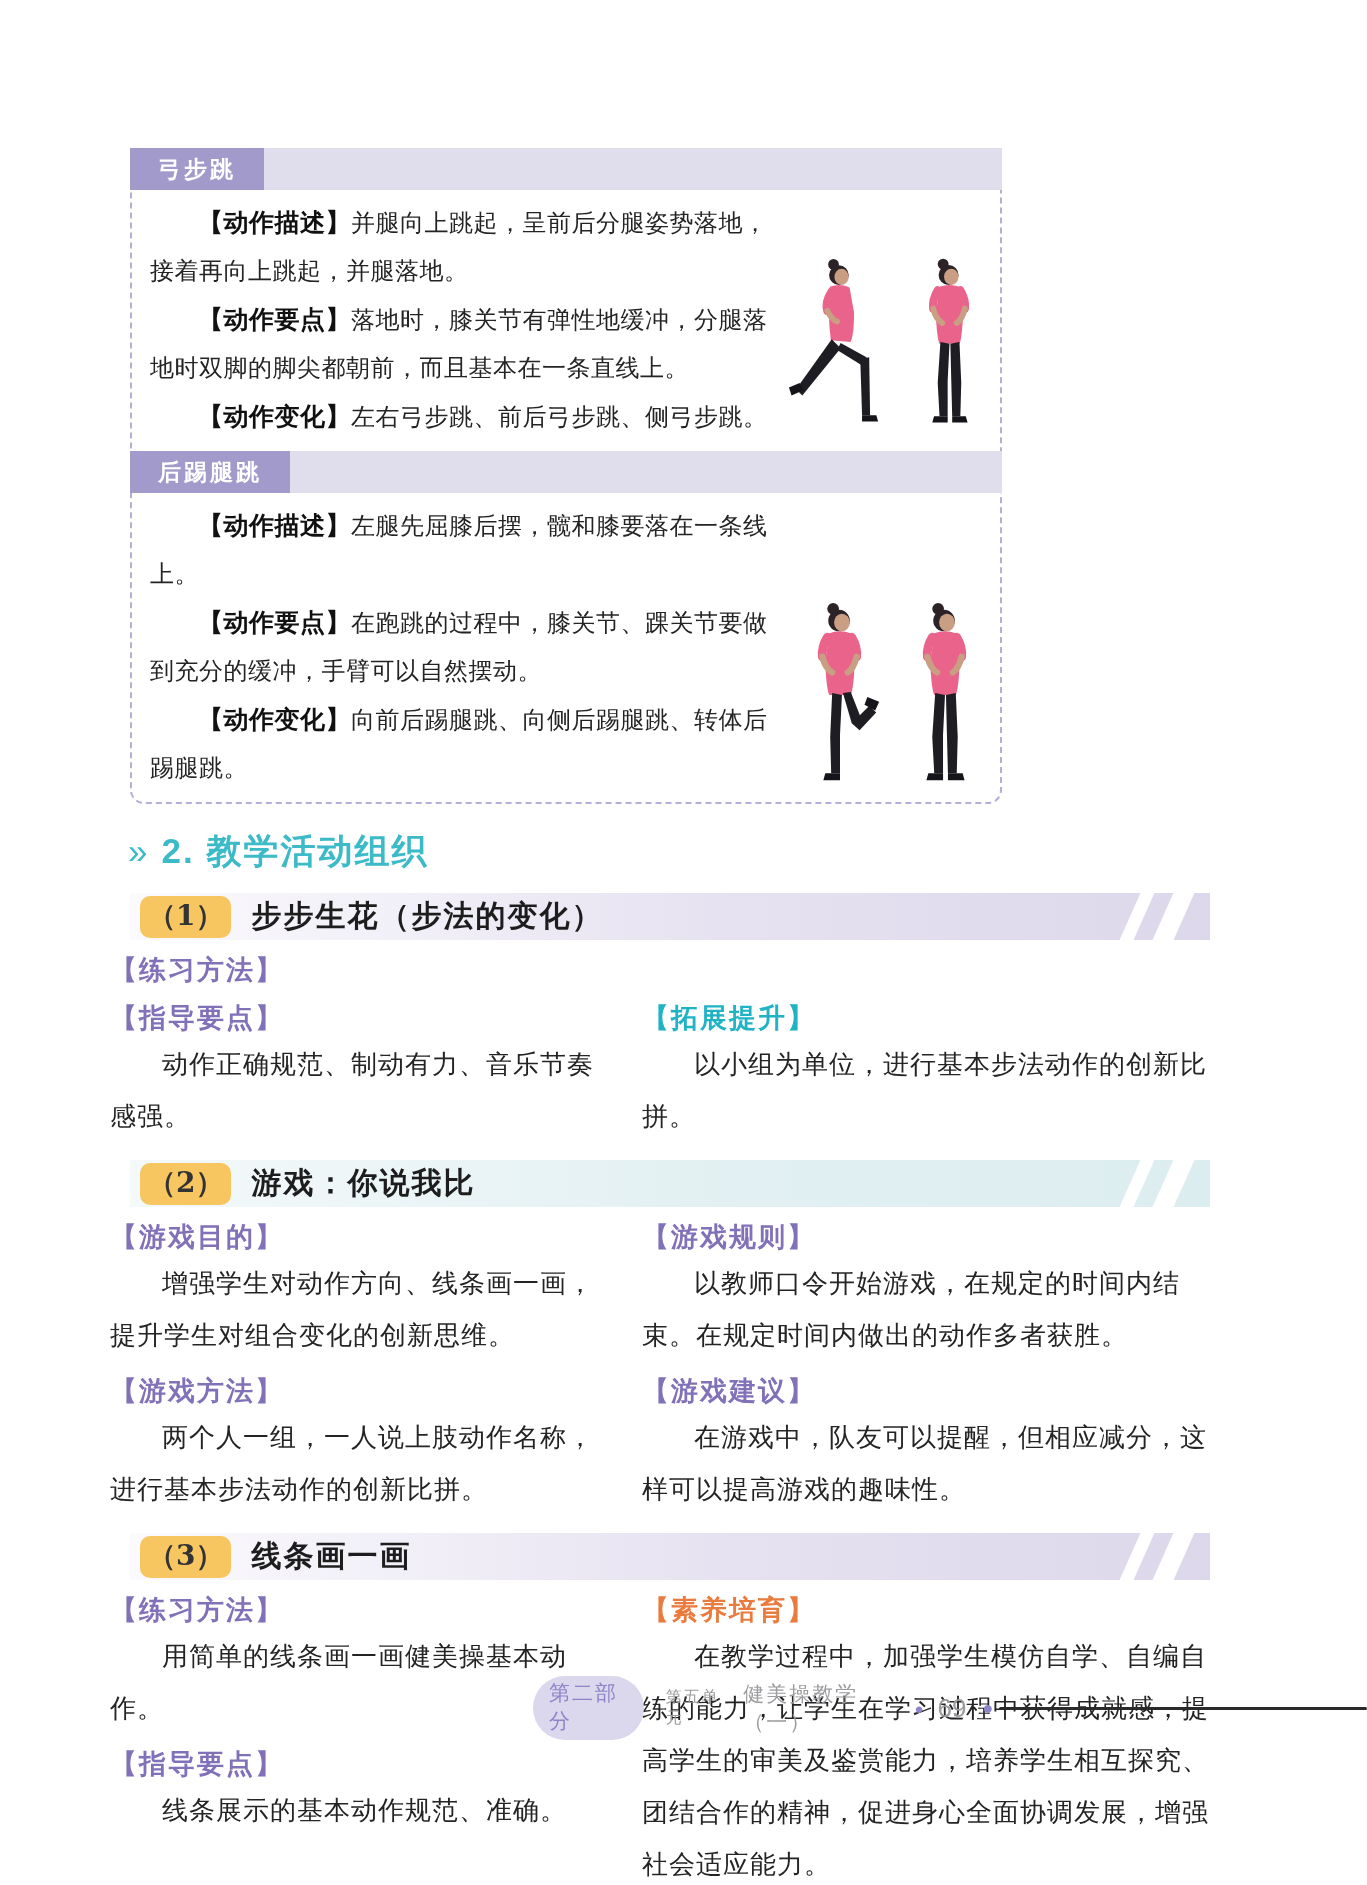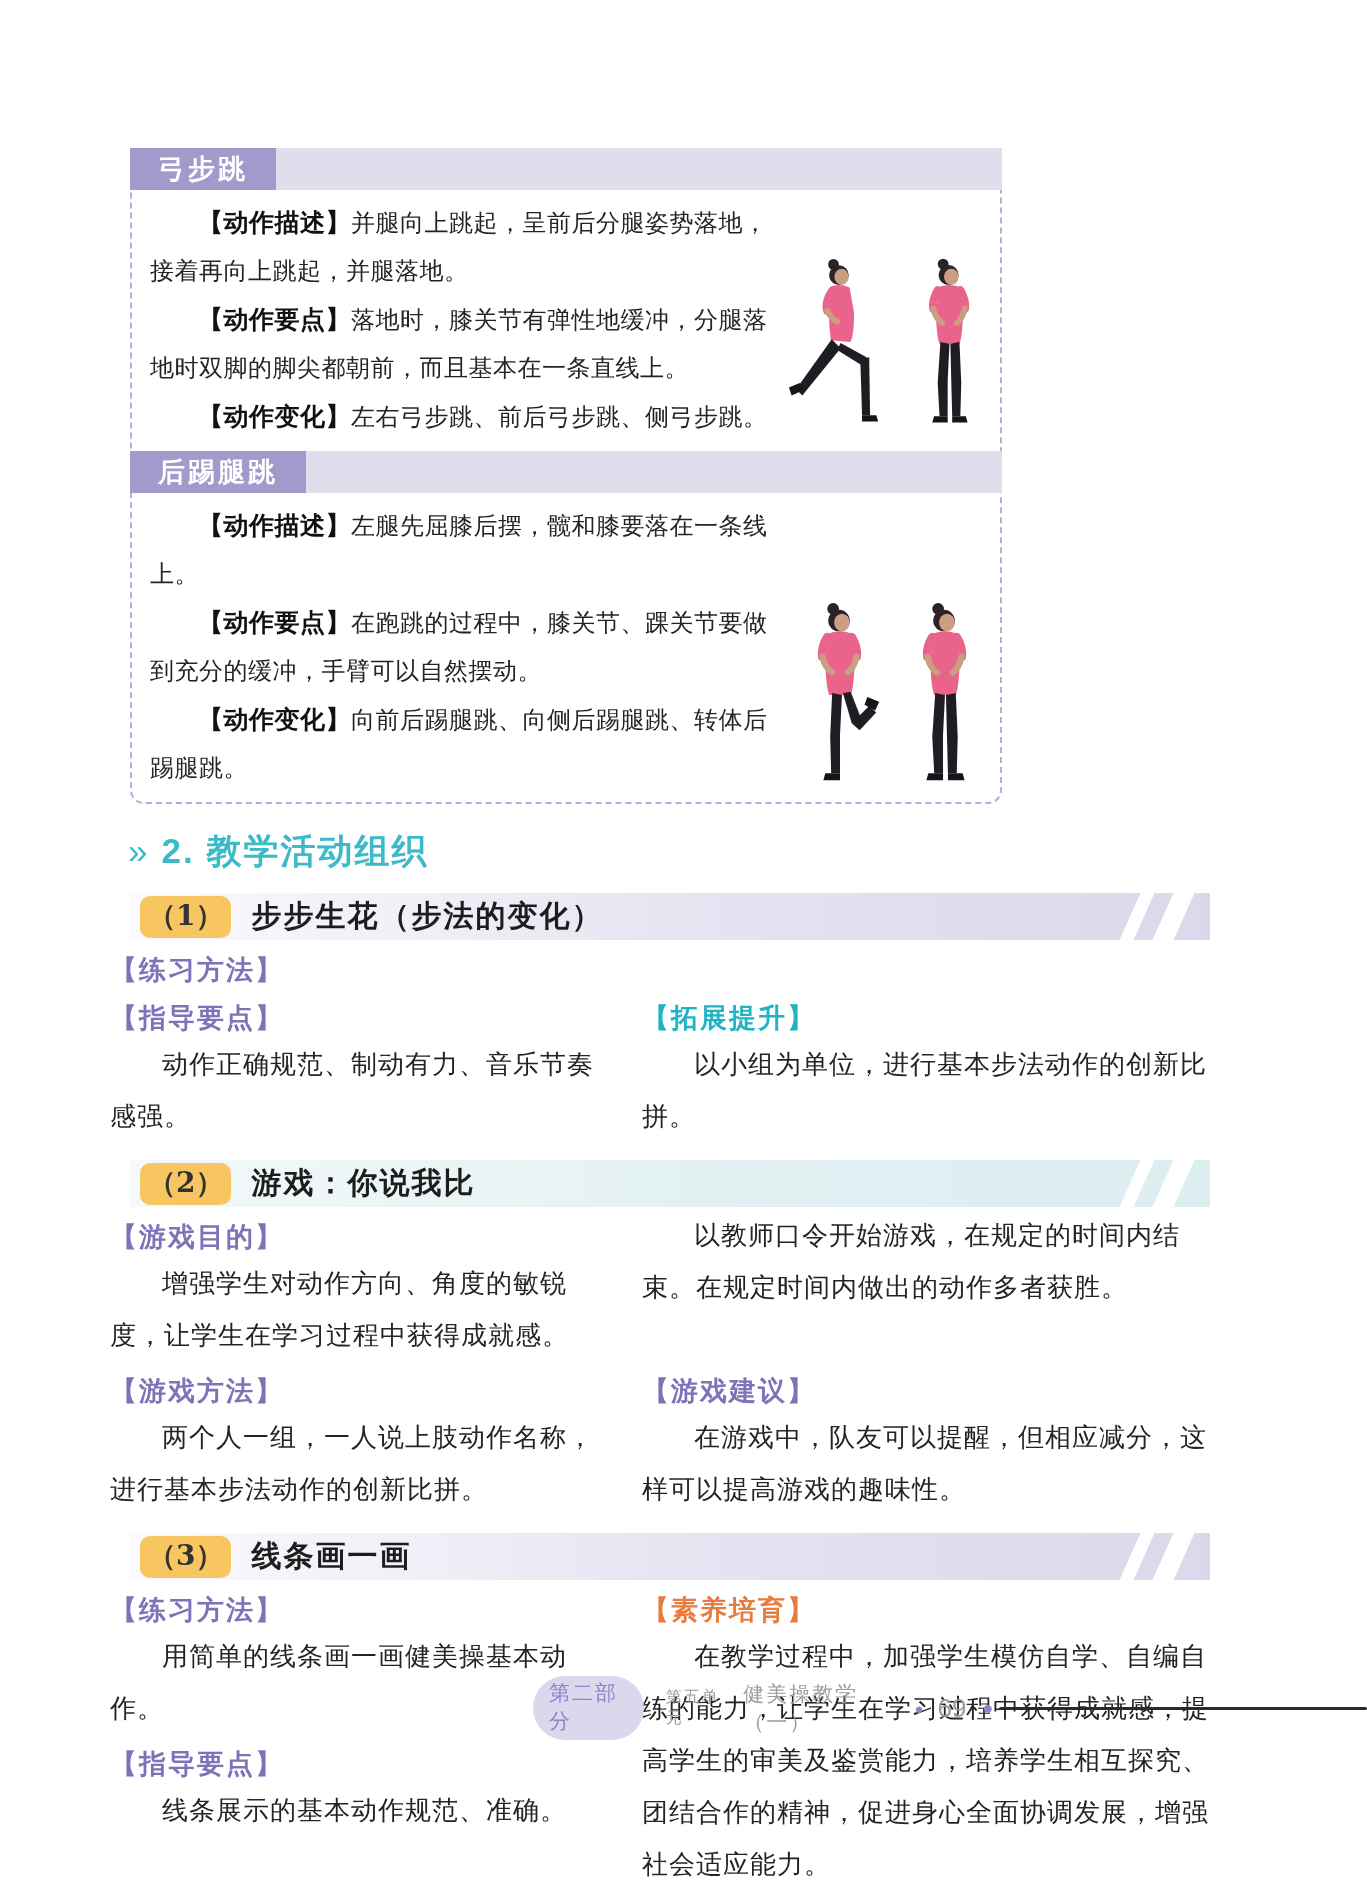--- a/index.html
+++ b/index.html
@@ -4,21 +4,21 @@
 <style>
   html,body{margin:0;padding:0;background:#ffffff;}
   .page{position:relative;width:1367px;height:1885px;margin:0 auto;background:#ffffff;
         font-family:"DejaVu Serif","Liberation Serif",serif;color:#242424;overflow:hidden;}
 
   
   .action-box{margin:148px 365px 0 130px;border-left:2px dashed #b5aed8;border-right:2px dashed #b5aed8;
               border-bottom:2px dashed #b5aed8;border-radius:0 0 14px 14px;}
   .strip{height:42px;background:#e0ddec;display:flex;align-items:stretch;margin-left:-2px;margin-right:-2px;}
   .strip-label{background:#a29aca;color:#ffffff;display:flex;align-items:center;padding:0 28px;
-               font-family:"Liberation Sans","DejaVu Sans",sans-serif;font-weight:bold;font-size:27px;letter-spacing:3px;}
+               font-family:"Liberation Sans","DejaVu Sans",sans-serif;font-weight:bold;font-size:23px;letter-spacing:3px;}
   .box-section{display:flex;padding:8px 6px 10px 18px;}
   .box-text{flex:1;}
   .boxp{margin:0;font-size:24px;line-height:48px;text-indent:2em;letter-spacing:.5px;}
   .boxlabel{font-family:"Liberation Sans","DejaVu Sans",sans-serif;font-weight:bold;font-size:25px;color:#111;}
   .box-photos{width:212px;display:flex;align-items:flex-end;justify-content:flex-end;gap:10px;padding:6px 2px 6px 0;}
   .photo{height:186px;width:95px;}
   .photo.wide{width:128px;}
 
   
   .heading{margin:24px 0 0 128px;font-family:"Liberation Sans","DejaVu Sans",sans-serif;
@@ -179,23 +179,24 @@
 
   <div class="banner teal">
     <span class="badge">（2）</span>
     <span class="btitle">游戏：你说我比</span>
     <span class="slash s1"></span>
     <span class="slash s2"></span>
   </div>
   <div class="cols">
     <div class="block">
       <div class="blabel lbl-purple">【游戏目的】</div>
-      <p class="btext">增强学生对动作方向、角度的敏锐度，让学生在学习过程中获得成就感。</p>
-    </div>
-    <div class="block">
+      <p class="btext">增强学生对动作方向、线条画一画，提升学生对组合变化的创新思维。</p>
+    </div>
+    <div class="block">
+      <div class="blabel lbl-purple">【游戏规则】</div>
       <p class="btext">以教师口令开始游戏，在规定的时间内结束。在规定时间内做出的动作多者获胜。</p>
     </div>
     <div class="block">
       <div class="blabel lbl-purple">【游戏方法】</div>
       <p class="btext">两个人一组，一人说上肢动作名称，进行基本步法动作的创新比拼。</p>
     </div>
     <div class="block">
       <div class="blabel lbl-purple">【游戏建议】</div>
       <p class="btext">在游戏中，队友可以提醒，但相应减分，这样可以提高游戏的趣味性。</p>
     </div>

